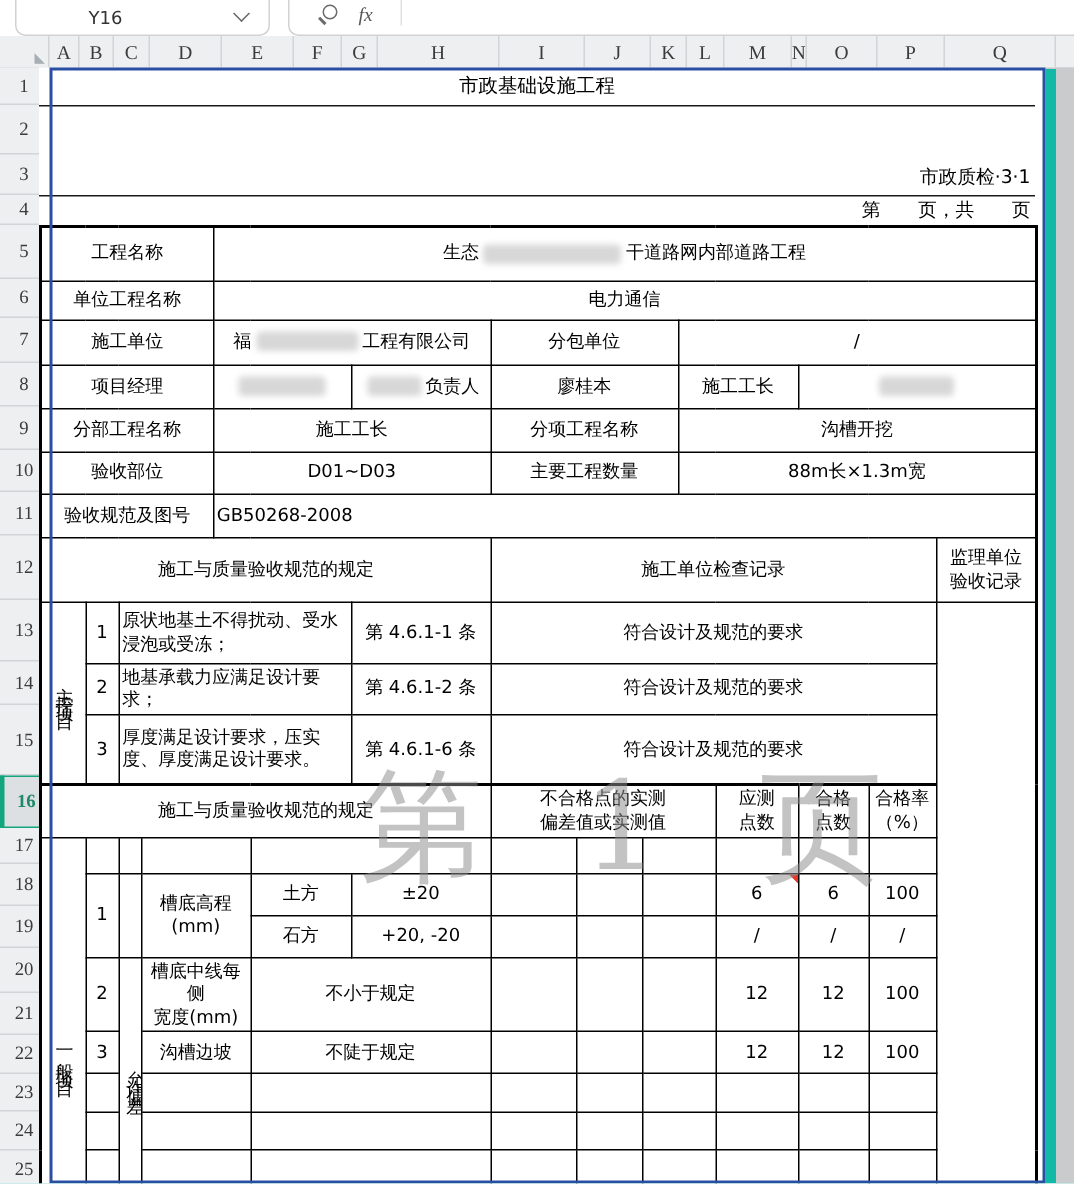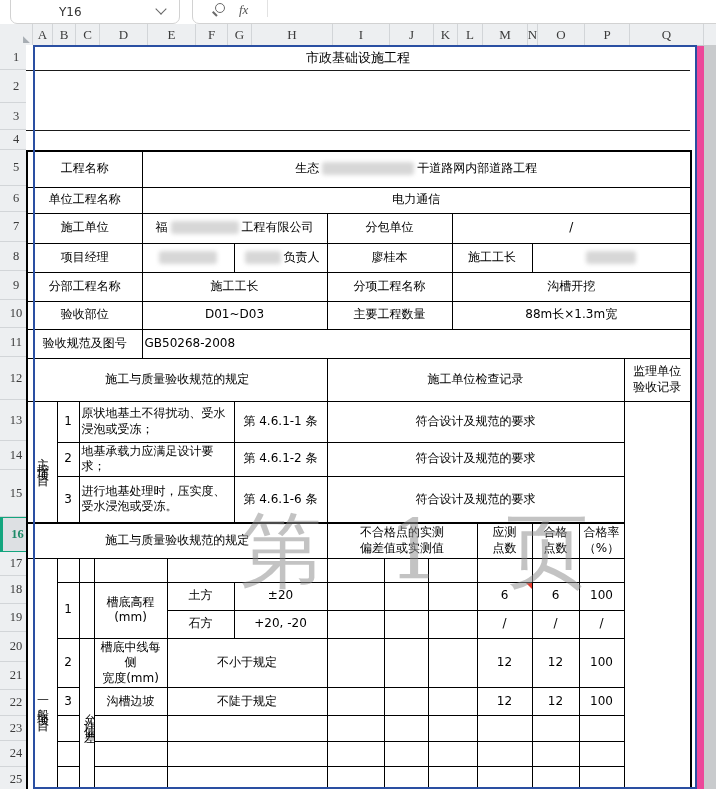--- a/index.html
+++ b/index.html
@@ -1,17 +1,17 @@
 <!DOCTYPE html>
 <html><head>
 <meta charset="utf-8">
 <style>
   html,body{margin:0;padding:0;}
   body{font-family:"DejaVu Sans","Liberation Sans",sans-serif;}
-  #app{position:relative;width:716px;height:789px;background:#ec4899;overflow:hidden;}
+  #app{position:relative;width:716px;height:789px;background:#14b8a6;overflow:hidden;}
 
   
   .fbar{position:absolute;left:0;top:0;width:716px;height:24px;background:#fff;border-bottom:1px solid #e3e3e3;}
   .namebox{position:absolute;left:10px;top:-10px;width:168px;height:32px;border:1px solid #d2d2d2;border-radius:7px;background:#fff;}
   .namebox .nb-text{position:absolute;left:48px;top:14px;font-size:12px;color:#333;}
   .chev{position:absolute;right:14px;top:14px;width:7px;height:7px;border-right:1.4px solid #666;border-bottom:1.4px solid #666;transform:rotate(45deg);}
   .fxbox{position:absolute;left:192px;top:-10px;width:530px;height:32px;border:1px solid #d2d2d2;border-radius:7px;background:#fff;}
   .mag{position:absolute;left:22px;top:12px;width:8px;height:8px;border:1.5px solid #6a6a6a;border-radius:50%;}
   .mag::after{content:'';position:absolute;width:6px;height:1.6px;background:#6a6a6a;bottom:-3px;left:-4px;transform:rotate(45deg);}
   .fx{position:absolute;left:46px;top:11px;font-family:"Liberation Serif",serif;font-style:italic;font-size:13px;color:#555;}
@@ -123,21 +123,23 @@
       <div class="row-h" style="height: 28px;">21</div>
       <div class="row-h" style="height: 26px;">22</div>
       <div class="row-h" style="height: 25px;">23</div>
       <div class="row-h" style="height: 26px;">24</div>
       <div class="row-h" style="height: 26px;">25</div>
     </div>
 
   <div class="sheet">
     <div class="pre r1">市政基础设施工程</div>
     <div class="hline" style="top:25px;"></div>
+    <div class="pre r3">市政质检·3·1</div>
     <div class="hline" style="top:85px;"></div>
+    <div class="pre r4">第　　页，共　　页</div>
 
     <table class="form">
       <colgroup>
         <col style="width:30px">
           <col style="width:22px">
           <col style="width:15px">
           <col style="width:48px">
         <col style="width:25px">
           <col style="width:67px">
           <col style="width:93px">
@@ -219,21 +221,21 @@
 
       <tr style="height:29px">
         <td>2</td>
         <td colspan="4" class="tl">地基承载力应满足设计要求；</td>
         <td>第 4.6.1-2 条</td>
         <td colspan="7">符合设计及规范的要求</td>
       </tr>
 
       <tr style="height:47px">
         <td>3</td>
-        <td colspan="4" class="tl">进行地基处理时，压实度、受水浸泡或受冻。</td>
+        <td colspan="4" class="tl">厚度满足设计要求，压实度、厚度满足设计要求。</td>
         <td>第 4.6.1-6 条</td>
         <td colspan="7">符合设计及规范的要求</td>
       </tr>
 
       <tr style="height:35px">
         <td colspan="7" class="bt2">施工与质量验收规范的规定</td>
         <td colspan="4" class="bt2 pl">不合格点的实测
 偏差值或实测值</td>
         <td class="bt2 pl">应测
 点数</td>

